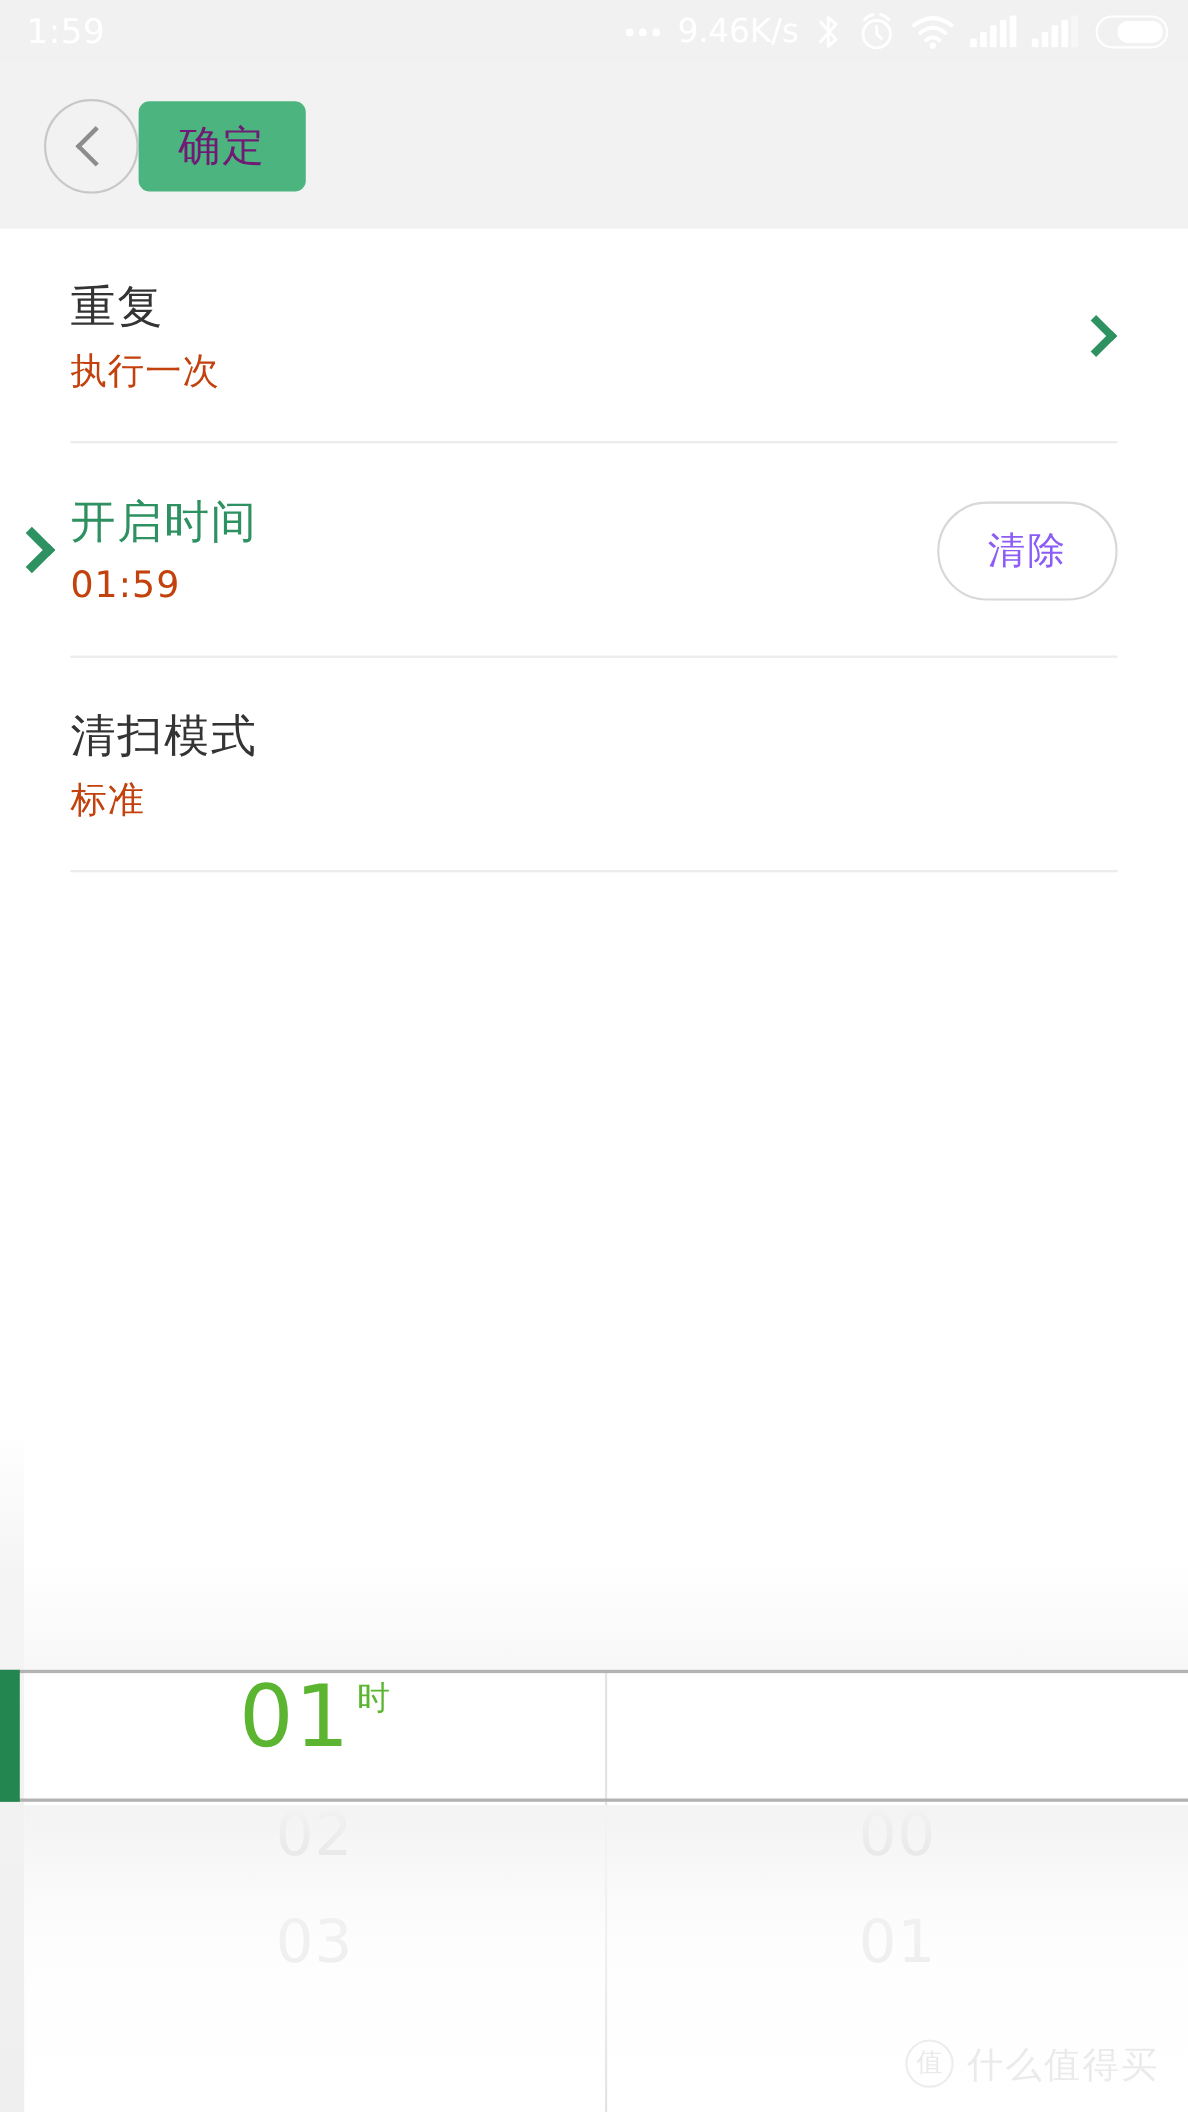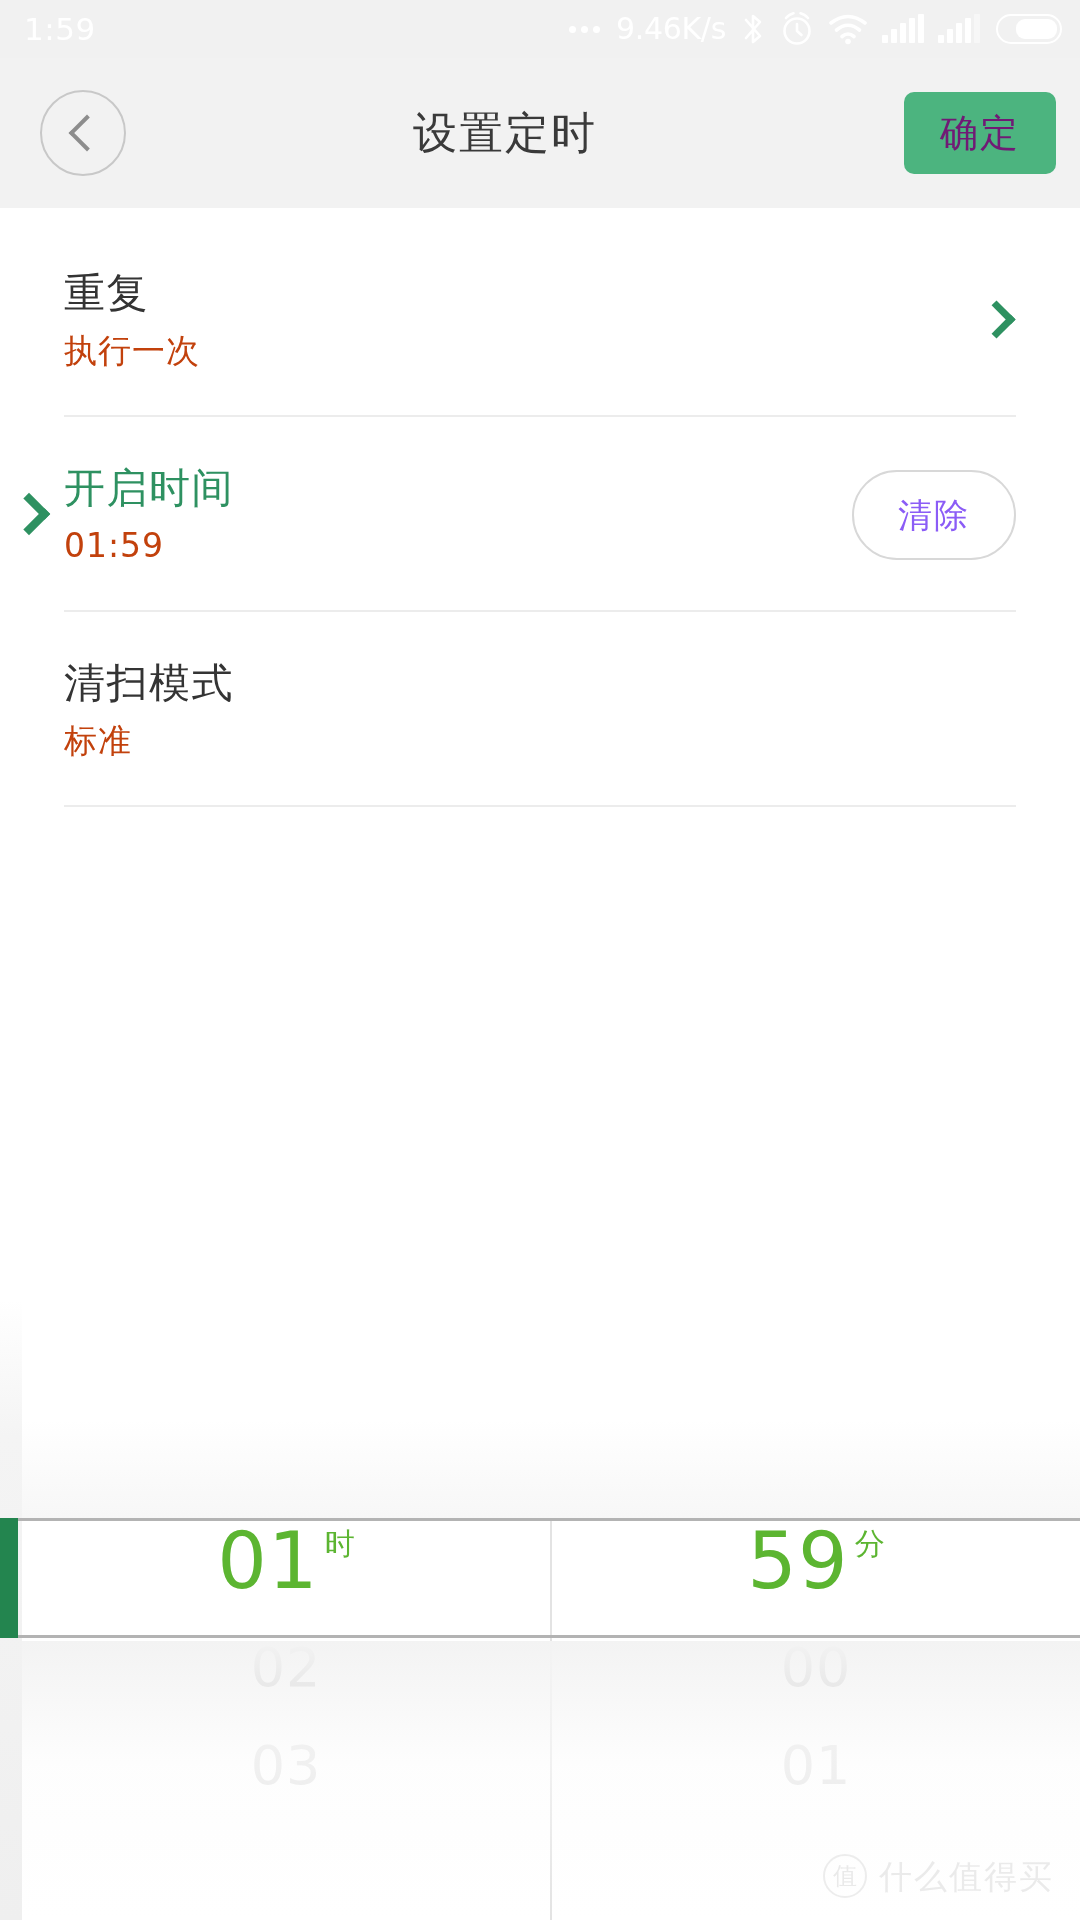--- a/index.html
+++ b/index.html
@@ -141,21 +141,21 @@
     border-radius: 10px;
     padding: 22px 36px;
     letter-spacing: 2px;
     line-height: 1;
     border: none;
   }
 
   
   .list {
     position: absolute;
-    top: 222px; left: 0;
+    top: 208px; left: 0;
     width: 1080px;
     background: #ffffff;
   }
   .row {
     position: relative;
     height: 195px;
     box-sizing: border-box;
     padding: 0 64px;
     display: flex;
     align-items: center;
@@ -382,21 +382,20 @@
     <div class="sb-battery">
         <span></span>
       </div>
   </div>
 </div>
 
 <div class="header">
   <div class="back-btn">
     <div class="chev-left"></div>
   </div>
-  <div class="header-title">设置定时</div>
   <div class="confirm-btn">确定</div>
 </div>
 
 <div class="list">
 
   <div class="row">
     <div class="row-text">
       <div class="row-title">重复</div>
       <div class="row-sub cjk">执行一次</div>
     </div>
@@ -436,24 +435,20 @@
         <span>01</span>
         <span class="unit">时</span>
       </div>
       <div class="picker-item mid p-r3">02</div>
       <div class="picker-item dim2 p-r4">03</div>
     </div>
 
     <div class="picker-col">
       <div class="picker-item faint p-r0">57</div>
       <div class="picker-item mid p-r1">58</div>
-      <div class="picker-item selected p-r2">
-        <span>59</span>
-        <span class="unit">分</span>
-      </div>
       <div class="picker-item mid p-r3">00</div>
       <div class="picker-item dim2 p-r4">01</div>
     </div>
 
   </div>
 
   <div class="band-above"></div>
   <div class="band-below"></div>
   <div class="sel-band"></div>
   <div class="sel-bar"></div>

